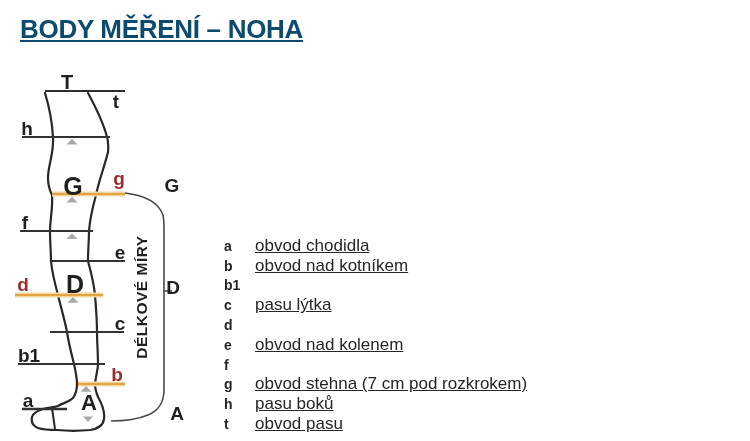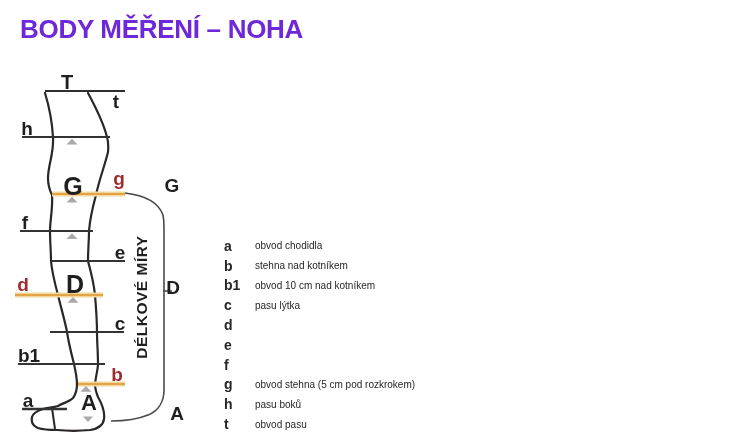--- a/index.html
+++ b/index.html
@@ -3,43 +3,44 @@
 <meta charset="utf-8">
 <style>
   html,body{margin:0;padding:0;}
   body{
     width:750px;height:441px;background:#ffffff;position:relative;overflow:hidden;
     font-family:"Liberation Sans", sans-serif;
   }
   .stage{position:absolute;inset:0;background:#ffffff;}
   .page-title{
     position:absolute;left:20px;top:14px;margin:0;
-    font-size:26px;font-weight:bold;color:#6d28d9;letter-spacing:-0.3px;
+    font-size:26px;font-weight:bold;color:#0c4a6e;letter-spacing:-0.3px;
     font-family:"Liberation Sans", sans-serif;
+    text-decoration:underline;
   }
   svg.diagram{position:absolute;left:0;top:60px;}
   svg text{font-family:"Liberation Sans", sans-serif;font-weight:bold;fill:#1f1f1f;}
   svg text.small{font-size:19px;}
   svg text.big{font-size:25px;}
   svg text.bigA{font-size:22px;}
   svg text.topT{font-size:20px;}
   svg text.red{fill:#9e2b2e;}
   svg text.bracket-lbl{font-size:19px;}
   svg text.vert{font-size:15.5px;letter-spacing:0.5px;}
   .legend{
     position:absolute;left:224px;top:236px;
   }
   .legend-row{
     display:flex;align-items:center;height:19.8px;
   }
   .legend-key{
     width:31px;flex:0 0 31px;font-weight:bold;font-size:14px;color:#262626;
   }
   .legend-label{
-    font-size:10px;color:#262626;white-space:nowrap;
+    font-size:17px;color:#262626;white-space:nowrap;text-decoration:underline;
   }
 </style>
 </head>
 <body>
 
 <div class="stage">
 
   <h1 class="page-title">BODY MĚŘENÍ – NOHA</h1>
 
   <svg class="diagram" width="200" height="381" viewBox="0 0 200 381">
@@ -128,42 +129,42 @@
     <text class="vert" x="147" y="237" text-anchor="middle" transform="rotate(-90 147 237)">DÉLKOVÉ MÍRY</text>
   </svg>
 
   <div class="legend">
     <div class="legend-row">
       <span class="legend-key">a</span>
       <span class="legend-label">obvod chodidla</span>
     </div>
     <div class="legend-row">
       <span class="legend-key">b</span>
-      <span class="legend-label">stehna nad kotníkem</span>
+      <span class="legend-label">obvod nad kotníkem</span>
     </div>
     <div class="legend-row">
       <span class="legend-key">b1</span>
-      <span class="legend-label">obvod 10 cm nad kotníkem</span>
     </div>
     <div class="legend-row">
       <span class="legend-key">c</span>
       <span class="legend-label">pasu lýtka</span>
     </div>
     <div class="legend-row">
       <span class="legend-key">d</span>
     </div>
     <div class="legend-row">
       <span class="legend-key">e</span>
+      <span class="legend-label">obvod nad kolenem</span>
     </div>
     <div class="legend-row">
       <span class="legend-key">f</span>
     </div>
     <div class="legend-row">
       <span class="legend-key">g</span>
-      <span class="legend-label">obvod stehna (5 cm pod rozkrokem)</span>
+      <span class="legend-label">obvod stehna (7 cm pod rozkrokem)</span>
     </div>
     <div class="legend-row">
       <span class="legend-key">h</span>
       <span class="legend-label">pasu boků</span>
     </div>
     <div class="legend-row">
       <span class="legend-key">t</span>
       <span class="legend-label">obvod pasu</span>
     </div>
   </div>

